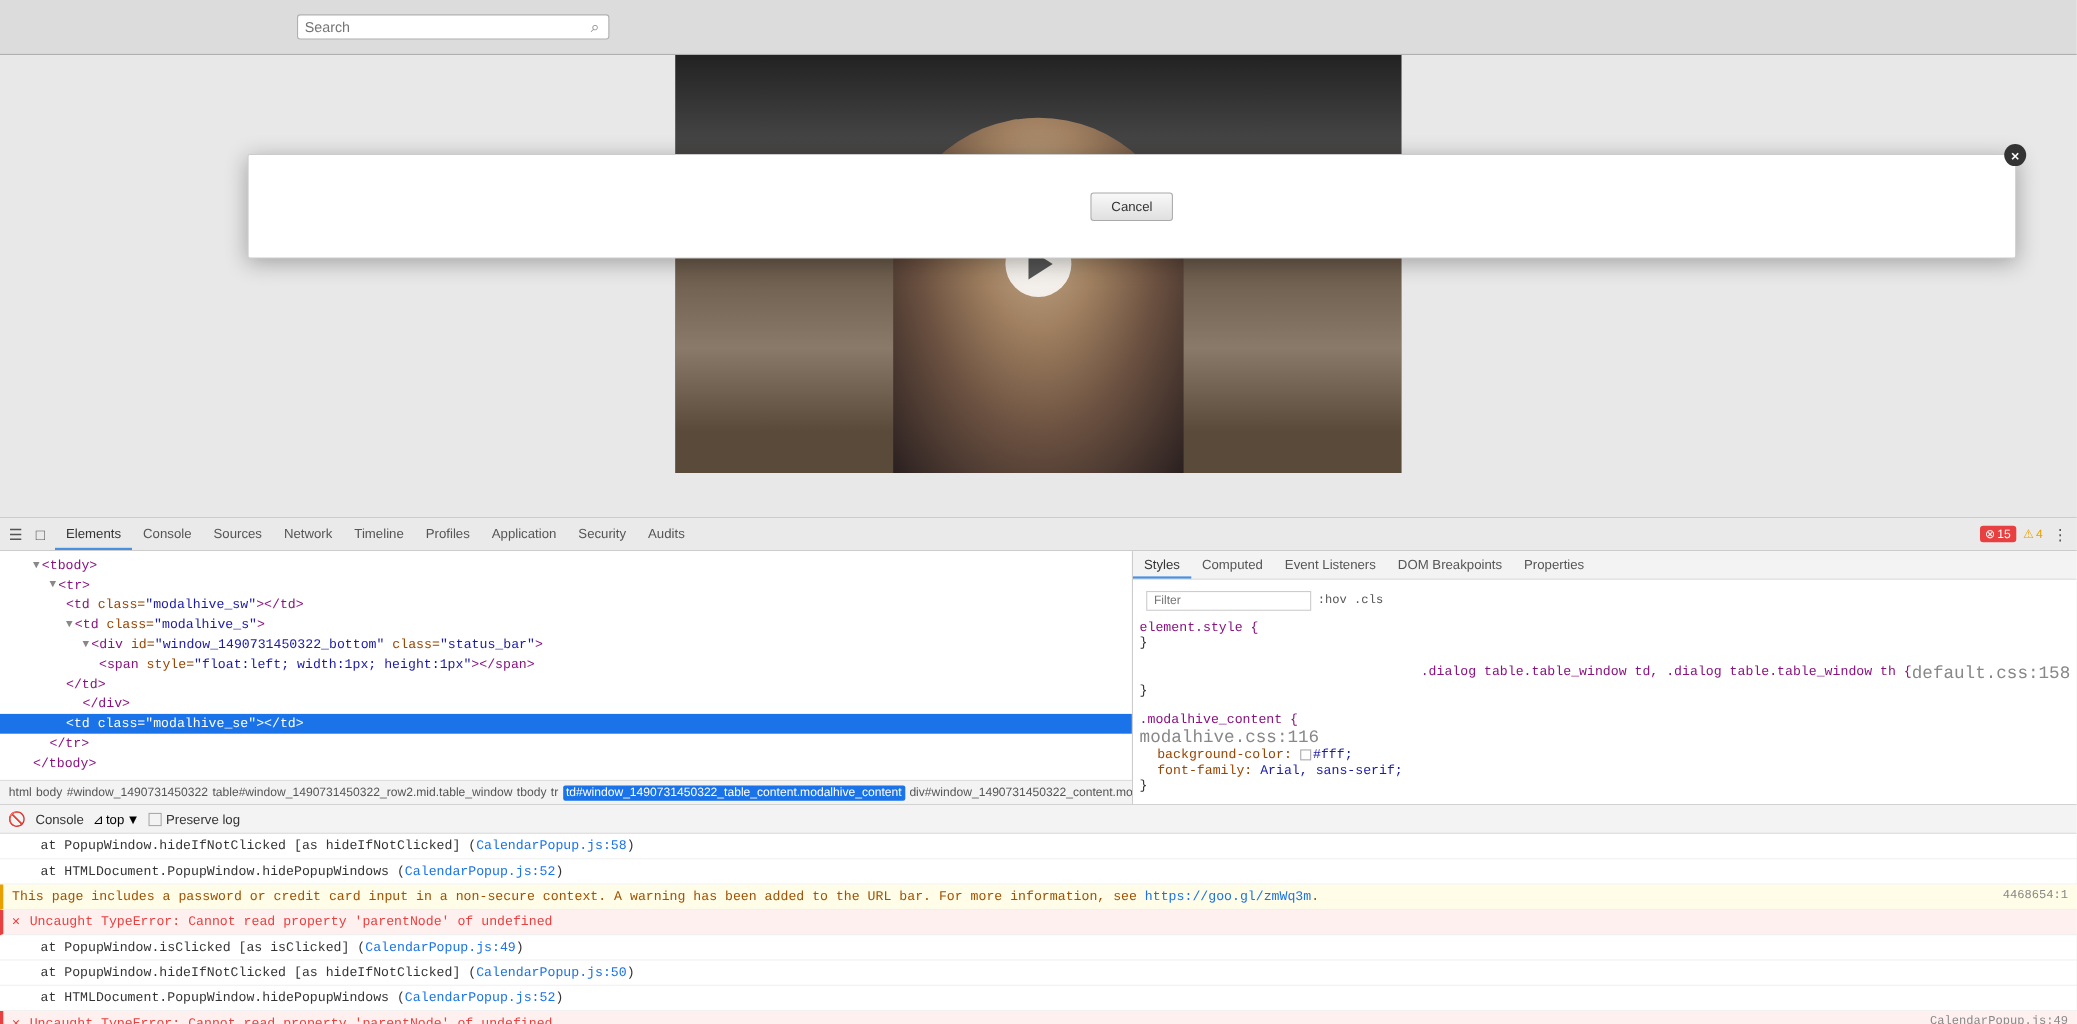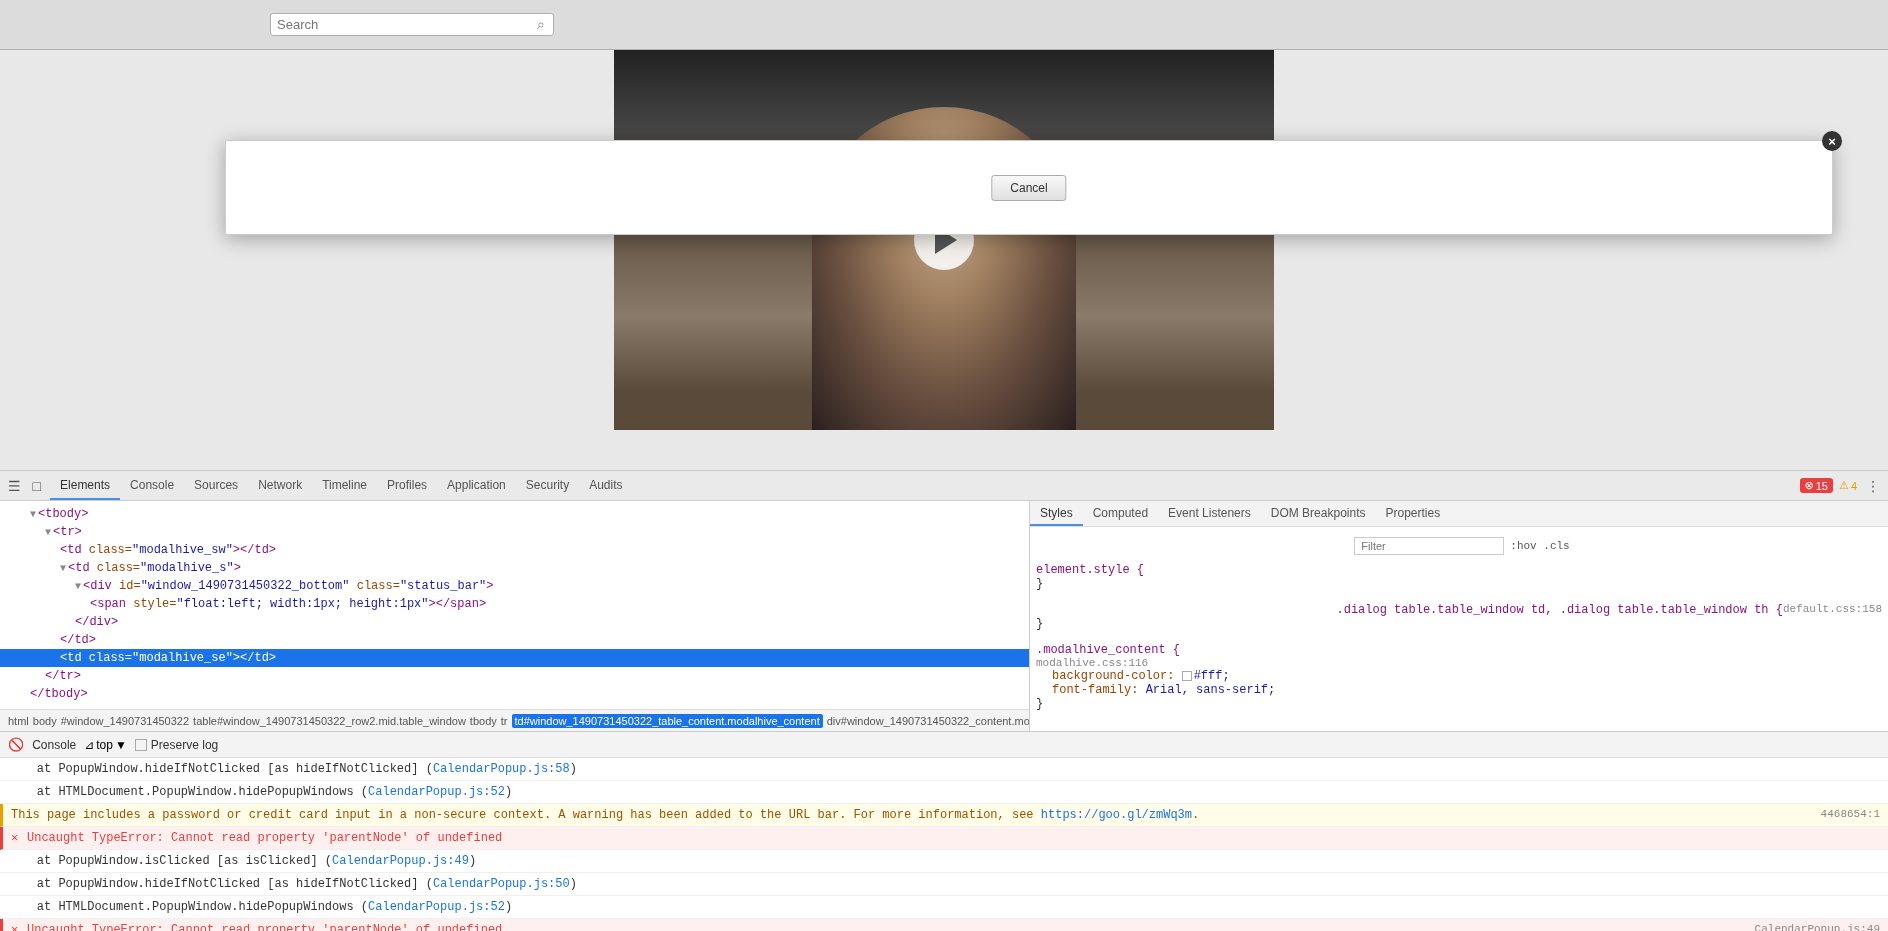--- a/index.html
+++ b/index.html
@@ -297,21 +297,21 @@
       font-size: 11px;
       border: 1px solid #ccc;
       width: 150px;
       margin: 4px 6px;
     }
     .style-block { margin-bottom: 12px; }
     .style-selector { color: #881280; }
     .style-brace { color: #333; }
     .style-prop { color: #994500; padding-left: 16px; }
     .style-val { color: #1a1aa6; }
-    .style-source { float: right; color: #888; font-size: 11px; }
+    .style-source { float: right; color: #888; font-size: 16px; }
     .color-swatch {
       display: inline-block;
       width: 10px;
       height: 10px;
       border: 1px solid #aaa;
       margin-right: 2px;
       vertical-align: middle;
     }
     .expand-indicator { color: #888; font-size: 10px; }
 
@@ -458,25 +458,25 @@
             <span class="expand-arrow">▼</span>
             <span><span class="tag">&lt;td</span> <span class="attr-name">class=</span><span class="attr-value">"modalhive_s"</span><span class="tag">&gt;</span></span>
           </div>
           <div class="html-line indent-4">
             <span class="expand-arrow">▼</span>
             <span><span class="tag">&lt;div</span> <span class="attr-name">id=</span><span class="attr-value">"window_1490731450322_bottom"</span> <span class="attr-name">class=</span><span class="attr-value">"status_bar"</span><span class="tag">&gt;</span></span>
           </div>
           <div class="html-line indent-5">
             <span><span class="tag">&lt;span</span> <span class="attr-name">style=</span><span class="attr-value">"float:left; width:1px; height:1px"</span><span class="tag">&gt;&lt;/span&gt;</span></span>
           </div>
+          <div class="html-line indent-3">
+            <span class="tag">&lt;/td&gt;</span>
+          </div>
           <div class="html-line indent-4">
             <span class="tag">&lt;/div&gt;</span>
-          </div>
-          <div class="html-line indent-3">
-            <span class="tag">&lt;/td&gt;</span>
           </div>
           <div class="html-line selected indent-3">
             <span><span class="tag">&lt;td</span> <span class="attr-name">class=</span><span class="attr-value">"modalhive_se"</span><span class="tag">&gt;&lt;/td&gt;</span></span>
           </div>
           <div class="html-line indent-2">
             <span class="tag">&lt;/tr&gt;</span>
           </div>
           <div class="html-line indent-1">
             <span class="tag">&lt;/tbody&gt;</span>
           </div>
@@ -507,21 +507,21 @@
 
       <div class="styles-pane">
         <div class="styles-tabs">
           <div class="styles-tab active">Styles</div>
           <div class="styles-tab">Computed</div>
           <div class="styles-tab">Event Listeners</div>
           <div class="styles-tab">DOM Breakpoints</div>
           <div class="styles-tab">Properties</div>
         </div>
         <div class="styles-content">
-          <div style="display:flex;justify-content:center;align-items:center;margin-bottom:4px;">
+          <div style="display:flex;justify-content:flex-start;align-items:center;margin-bottom:4px;">
             <input type="text" class="style-filter" placeholder="Filter" style="">
             <span style="font-size:11px;color:#555;">:hov  .cls</span>
           </div>
 
           <div class="style-block">
             <div><span class="style-selector">element.style {</span></div>
             <div><span class="style-brace">}</span></div>
           </div>
 
           <div class="style-block">

